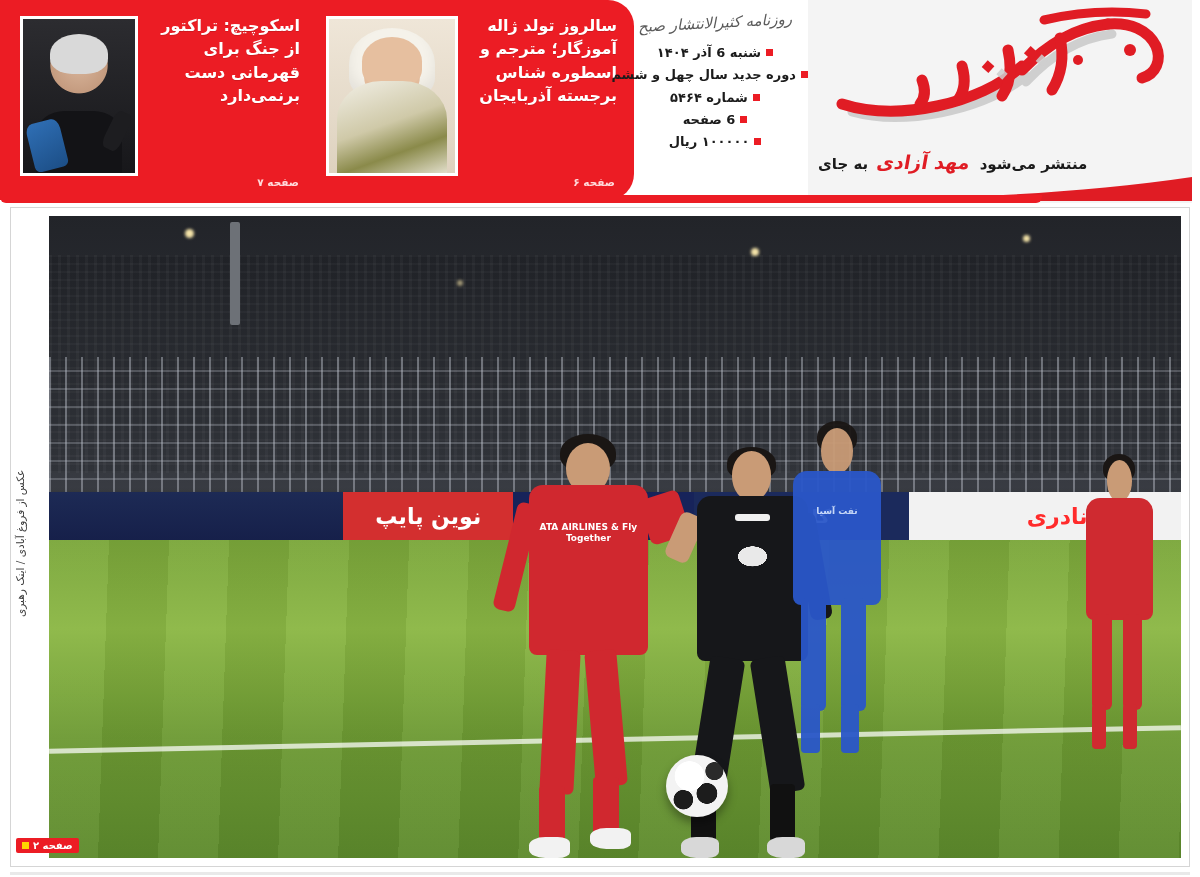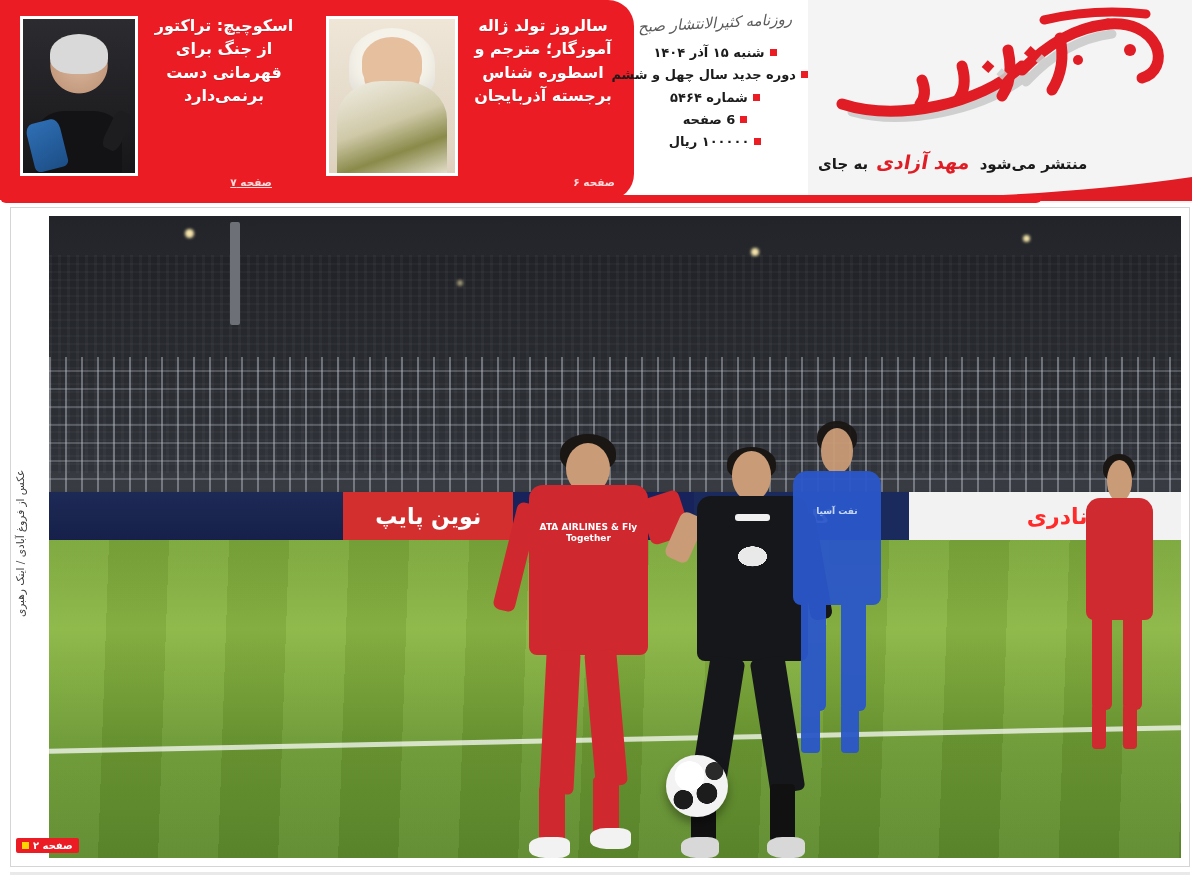--- a/index.html
+++ b/index.html
@@ -30,35 +30,35 @@
   .teaser { position: absolute; top: 8px; height: 186px; color: #fff; }
   .teaser .thumb {
     position: absolute; top: 8px;
     width: 118px; height: 160px;
     border: 3px solid #ffffff;
     overflow: hidden; background: #777;
   }
   .teaser .thumb.wide { width: 132px; height: 160px; }
   .teaser-text {
     position: absolute; top: 6px;
-    text-align: center; direction: rtl;
+    text-align: right; direction: rtl;
     font-weight: 700; font-size: 16px; line-height: 1.46;
     color: #ffffff;
     text-shadow: 0 1px 0 rgba(0,0,0,.12);
   }
   .teaser-page {
     position: absolute; bottom: 6px;
     font-size: 10.5px; color: #ffd9da; direction: rtl; font-weight: 600;
   }
 
   
   #teaser1 { left: 8px; width: 300px; }
   #teaser1 .thumb { left: 12px; }
   #teaser1 .teaser-text { right: 8px; width: 152px; }
-  #teaser1 .teaser-page { right: 36px; text-decoration: underline; }
+  #teaser1 .teaser-page { right: 9px; }
 
   
   #teaser2 { left: 318px; width: 305px; }
   #teaser2 .thumb { left: 8px; }
   #teaser2 .teaser-text { right: 6px; width: 148px; }
   #teaser2 .teaser-page { right: 8px; }
 
   
   .portrait-a, .portrait-b { position:absolute; inset:0; }
   .portrait-a {
@@ -392,21 +392,21 @@
         </div>
       </div>
       <div class="teaser-text">سالروز تولد ژاله آموزگار؛ مترجم و اسطوره شناس برجسته آذربایجان</div>
       <div class="teaser-page">صفحه ۶</div>
     </div>
 
     <div class="info-col">
       <div class="kathir">روزنامه کثیرالانتشار صبح</div>
       <div class="info-lines">
         <div class="row">
-          <span class="bullet"></span><span>شنبه ۱۵ آذر ۱۴۰۴</span>
+          <span class="bullet"></span><span>شنبه 6 آذر ۱۴۰۴</span>
         </div>
         <div class="row">
           <span class="bullet"></span><span>دوره جدید سال چهل و ششم</span>
         </div>
         <div class="row">
           <span class="bullet"></span><span>شماره ۵۴۶۴</span>
         </div>
         <div class="row">
           <span class="bullet"></span><span>6 صفحه</span>
         </div>

